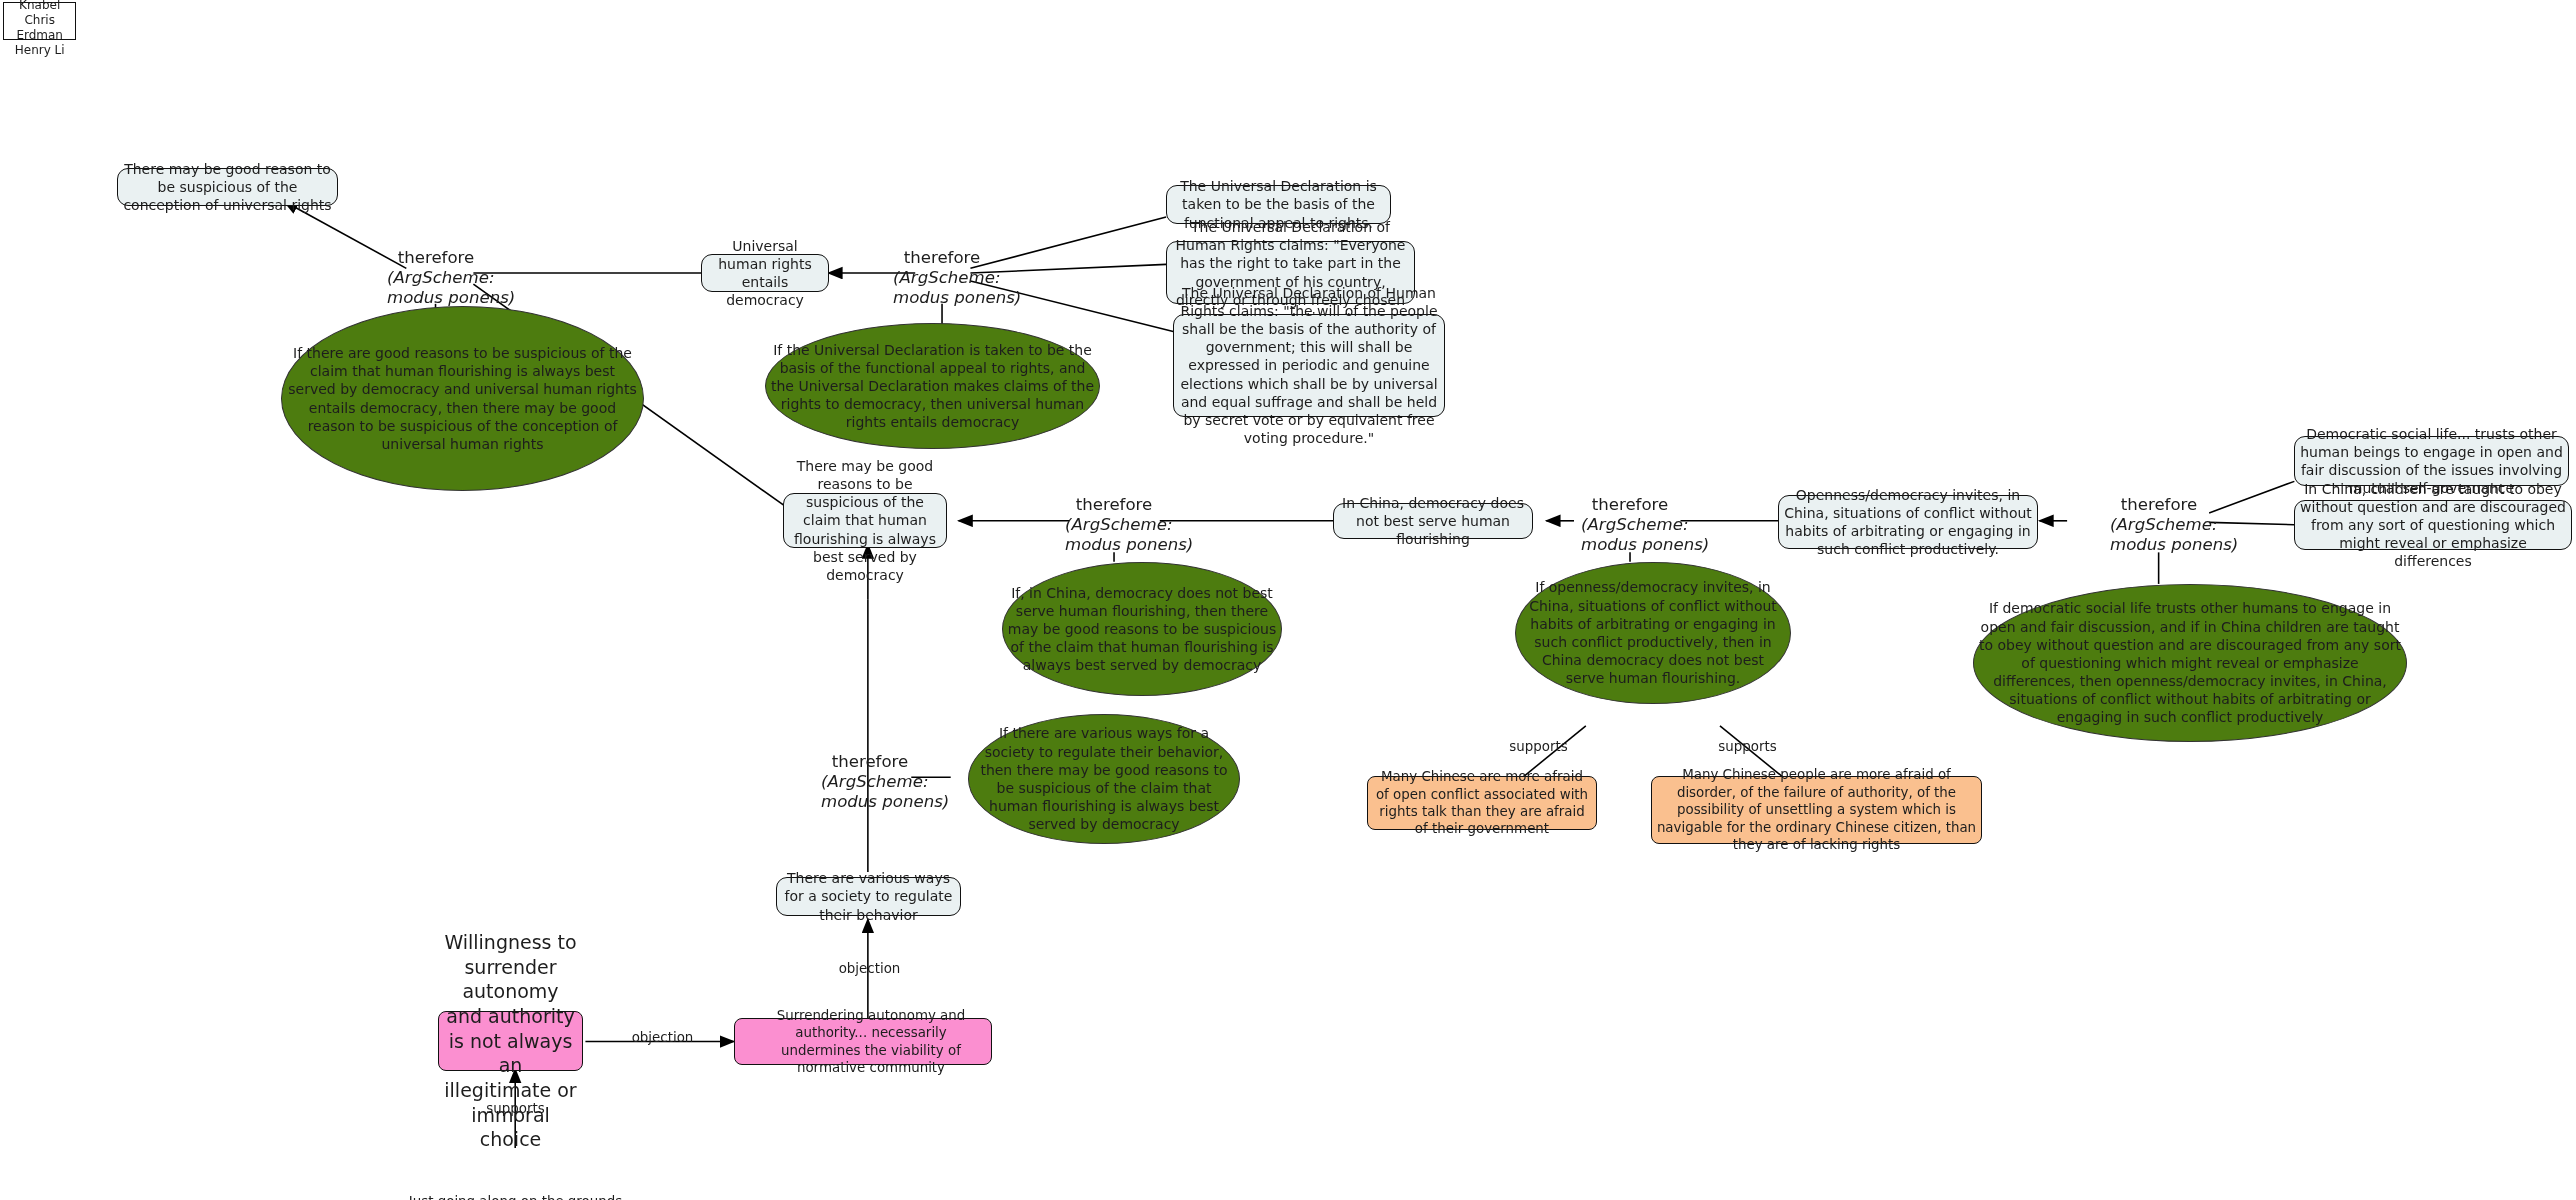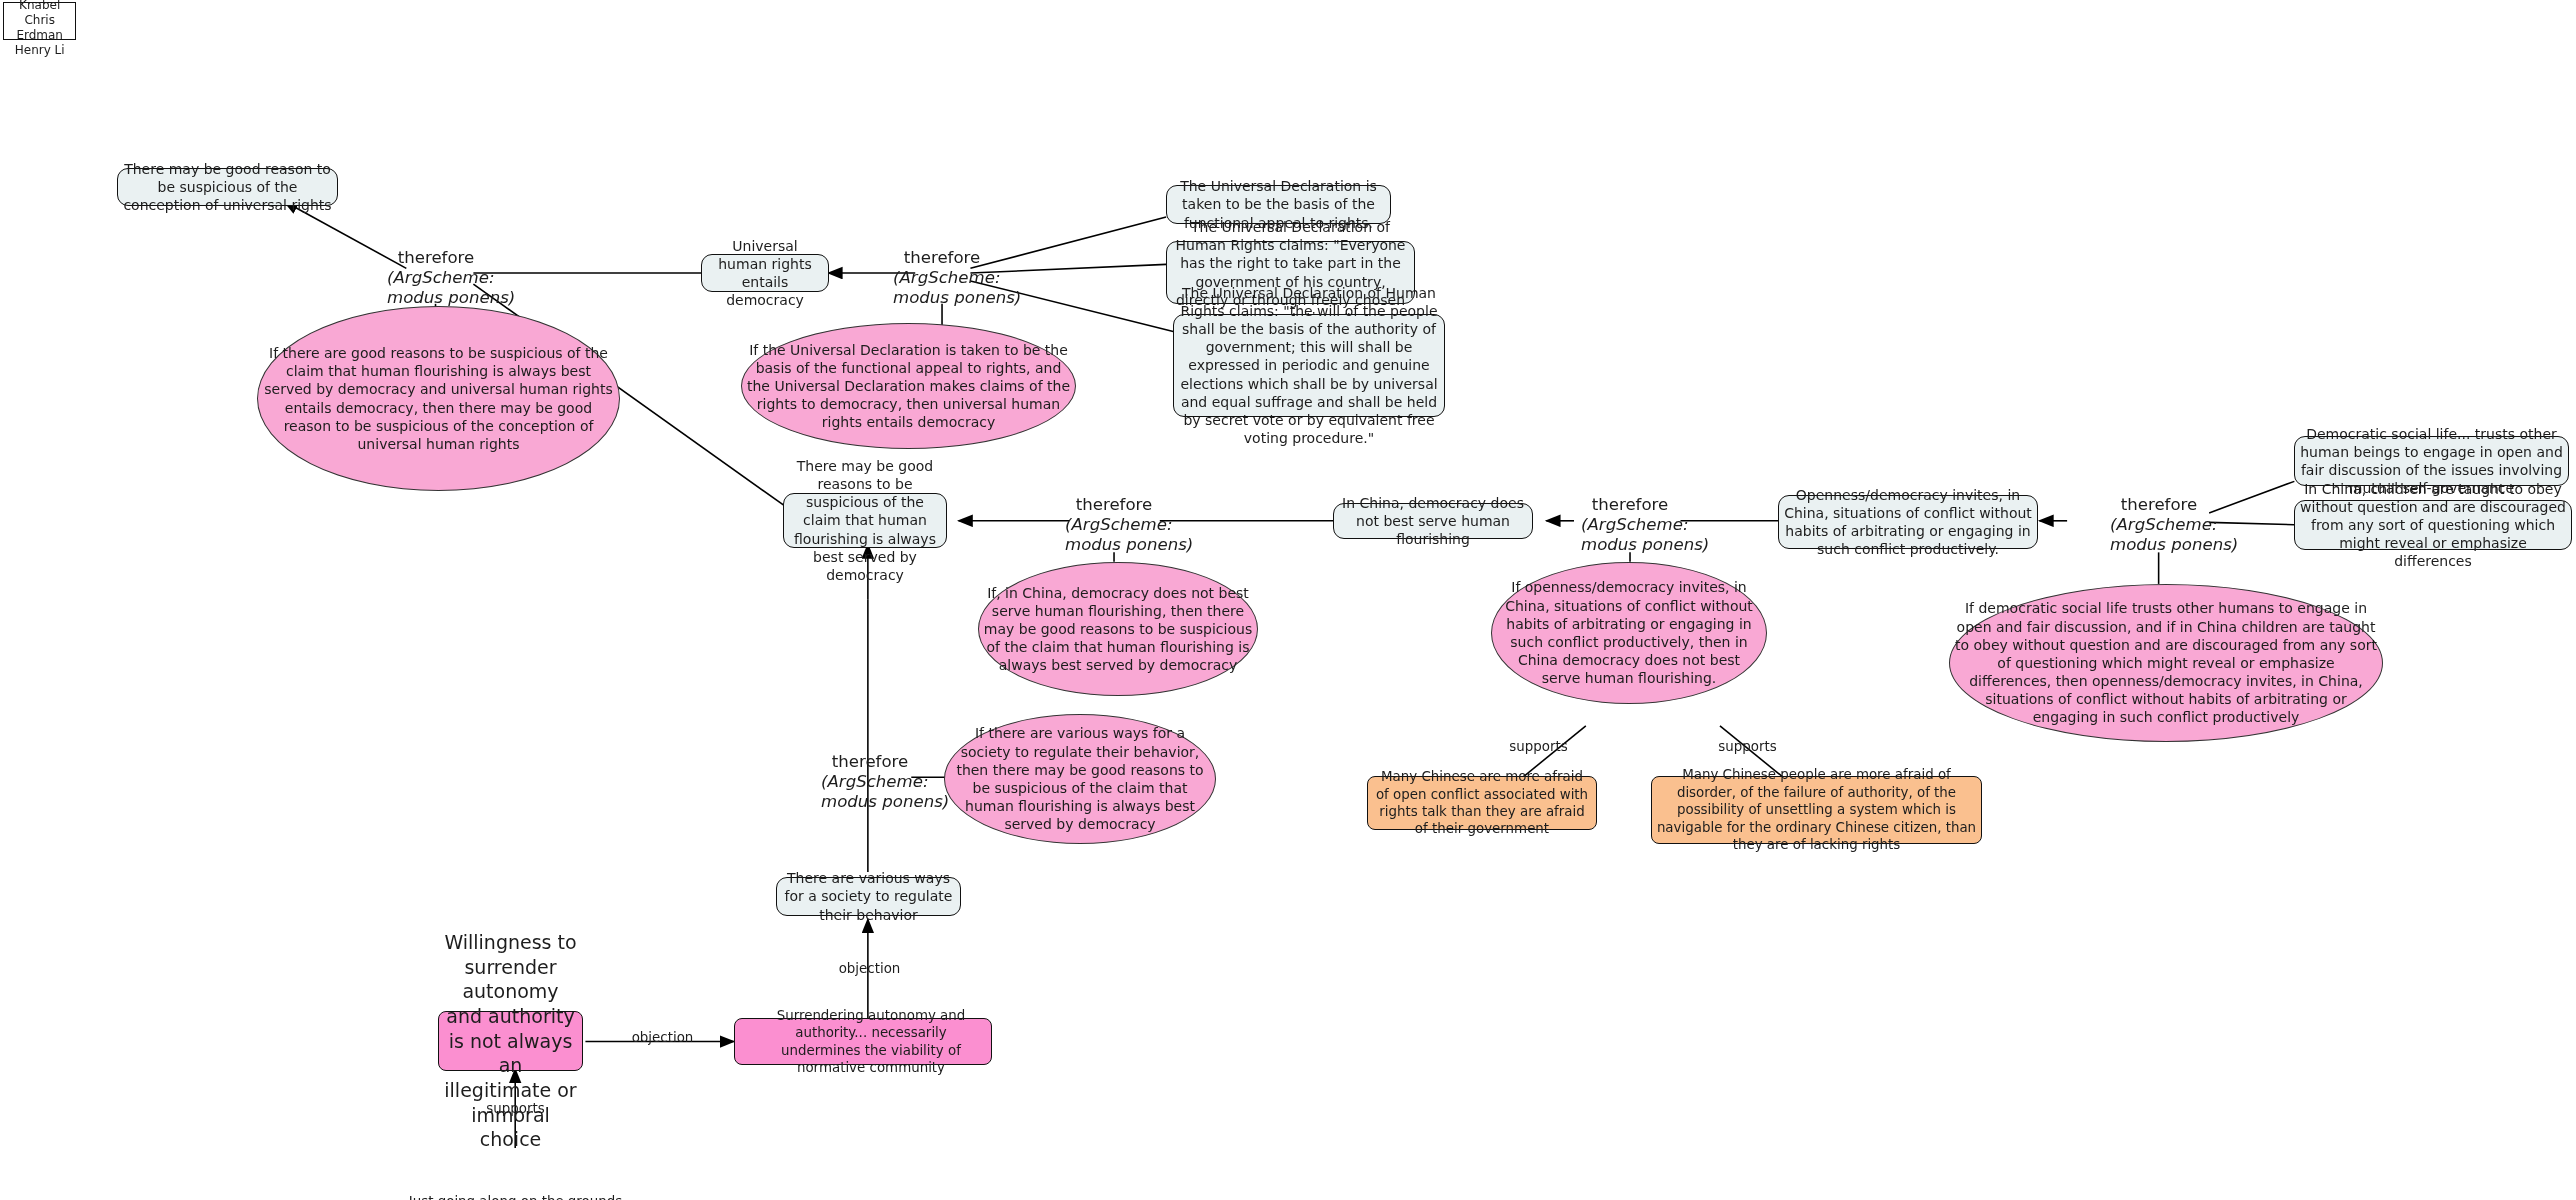--- a/index.html
+++ b/index.html
@@ -50,24 +50,25 @@
     border-radius: 8px;
   }
   
   .box.orange {
     background: #fac08f;
     border: 1.6px solid #111111;
     border-radius: 8px;
   }
   
   .ellipse {
-    background: #f9a8d4;
+    background: #4d7c0f;
     border: 1.6px solid #333333;
     border-radius: 50%;
     font-size: 16.6px;
+    margin-left: 24px;
   }
   
   .titlebox {
     background: #ffffff;
     border: 1.6px solid #111111;
     border-radius: 0;
     font-size: 16.6px;
     flex-direction: column;
     line-height: 1.25;
   }

